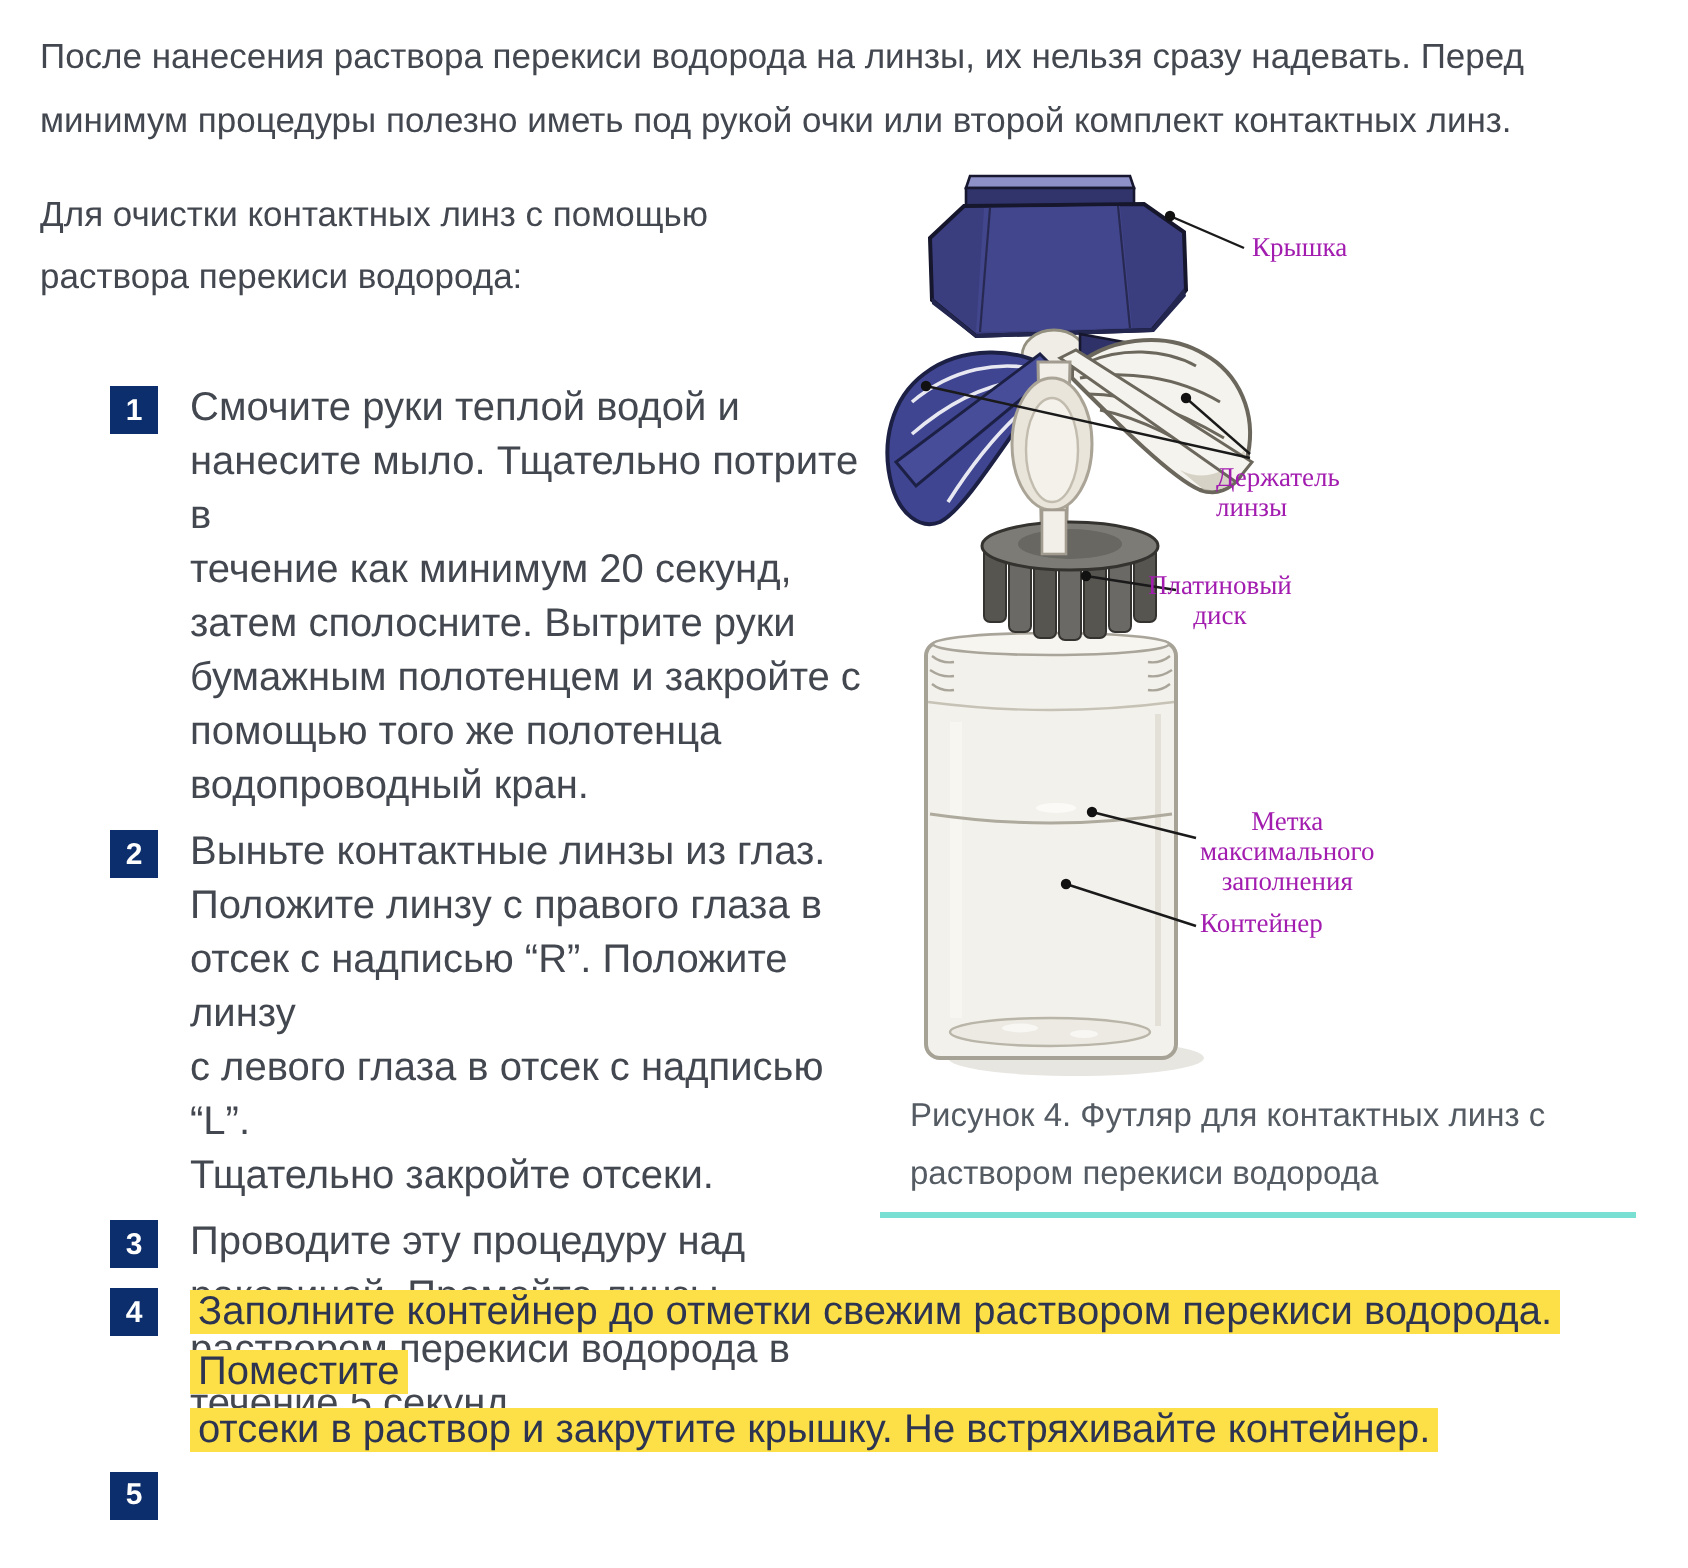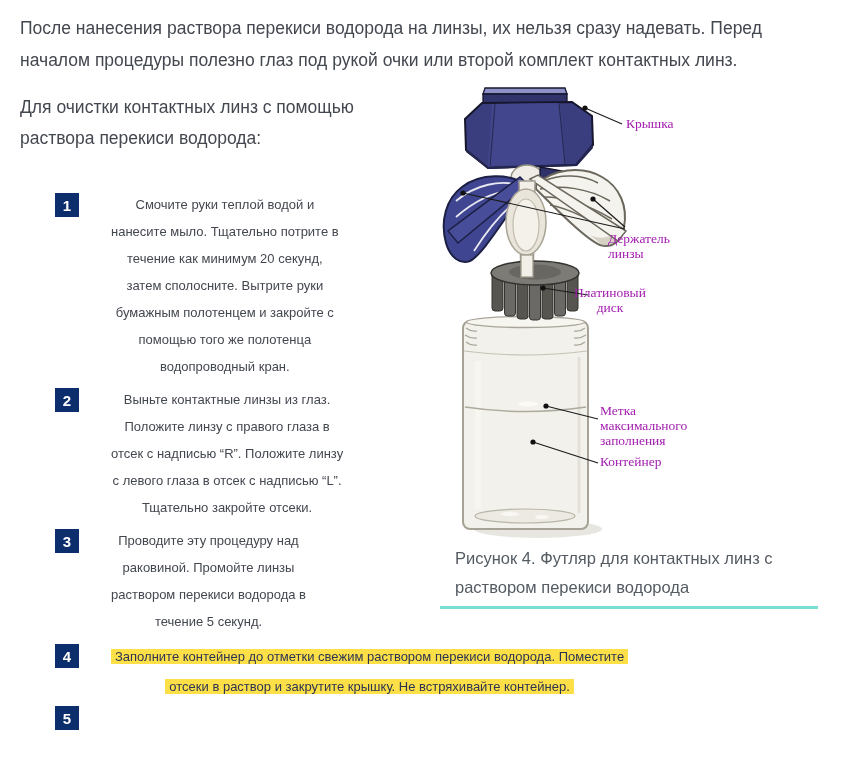--- a/index.html
+++ b/index.html
@@ -28,58 +28,58 @@
   .steps-col .step-row { margin-bottom: 6px; }
   .steps-wide .step-row { margin-bottom: 3px; }
   .step-badge {
     flex: 0 0 auto;
     width: 24px; height: 24px; margin-top: 2px;
     background: #0d2e6c; color: #ffffff;
     font-size: 15px; font-weight: bold;
     display: flex; align-items: center; justify-content: center;
   }
   .step-text {
-    margin-left: 32px;
-    font-size: 13px; line-height: 27px; text-align: center;
+    margin-left: 16px;
+    font-size: 20px; line-height: 27px;
   }
   .steps-wide .step-text { line-height: 29.5px; }
   .hl {
     background: #fde047; color: #2c3452;
     padding: 0 4px;
     -webkit-box-decoration-break: clone; box-decoration-break: clone;
   }
   .rest { color: #43474f; }
 
   .figure { position: absolute; left: 440px; top: 85px; width: 402px; height: 545px; }
   .figure svg { position: absolute; left: 0; top: 0; }
   .fig-label {
     position: absolute;
     font-family: "Liberation Serif", "DejaVu Serif", serif;
     font-size: 13.5px; line-height: 15px; color: #a21caf;
   }
   .lbl-cap       { left: 186px; top: 31px; }
   .lbl-holder    { left: 168px; top: 146px; }
   .lbl-platinum  { left: 134px; top: 200px; text-align: center; }
-  .lbl-metka     { left: 160px; top: 318px; }
+  .lbl-metka     { left: 160px; top: 318px; text-align: center; }
   .lbl-container { left: 160px; top: 369px; }
 
   .fig-caption {
     position: absolute; left: 15px; top: 459px; width: 345px;
     font-size: 16.5px; line-height: 29px; color: #545b63;
   }
   .teal-rule {
     position: absolute; left: 0; top: 521px; width: 378px; height: 3px;
     background: #7adfd3;
   }
 </style>
 </head>
 <body>
 
 <p class="top-para pre">После нанесения раствора перекиси водорода на линзы, их нельзя сразу надевать. Перед
-началом процедуры полезно глаз под рукой очки или второй комплект контактных линз.</p>
+минимум процедуры полезно иметь под рукой очки или второй комплект контактных линз.</p>
 
 <p class="list-intro pre">Для очистки контактных линз с помощью
 раствора перекиси водорода:</p>
 
 <div class="steps-col">
   <div class="step-row">
     <div class="step-badge">1</div>
     <div class="step-text pre">Смочите руки теплой водой и
 нанесите мыло. Тщательно потрите в
 течение как минимум 20 секунд,

